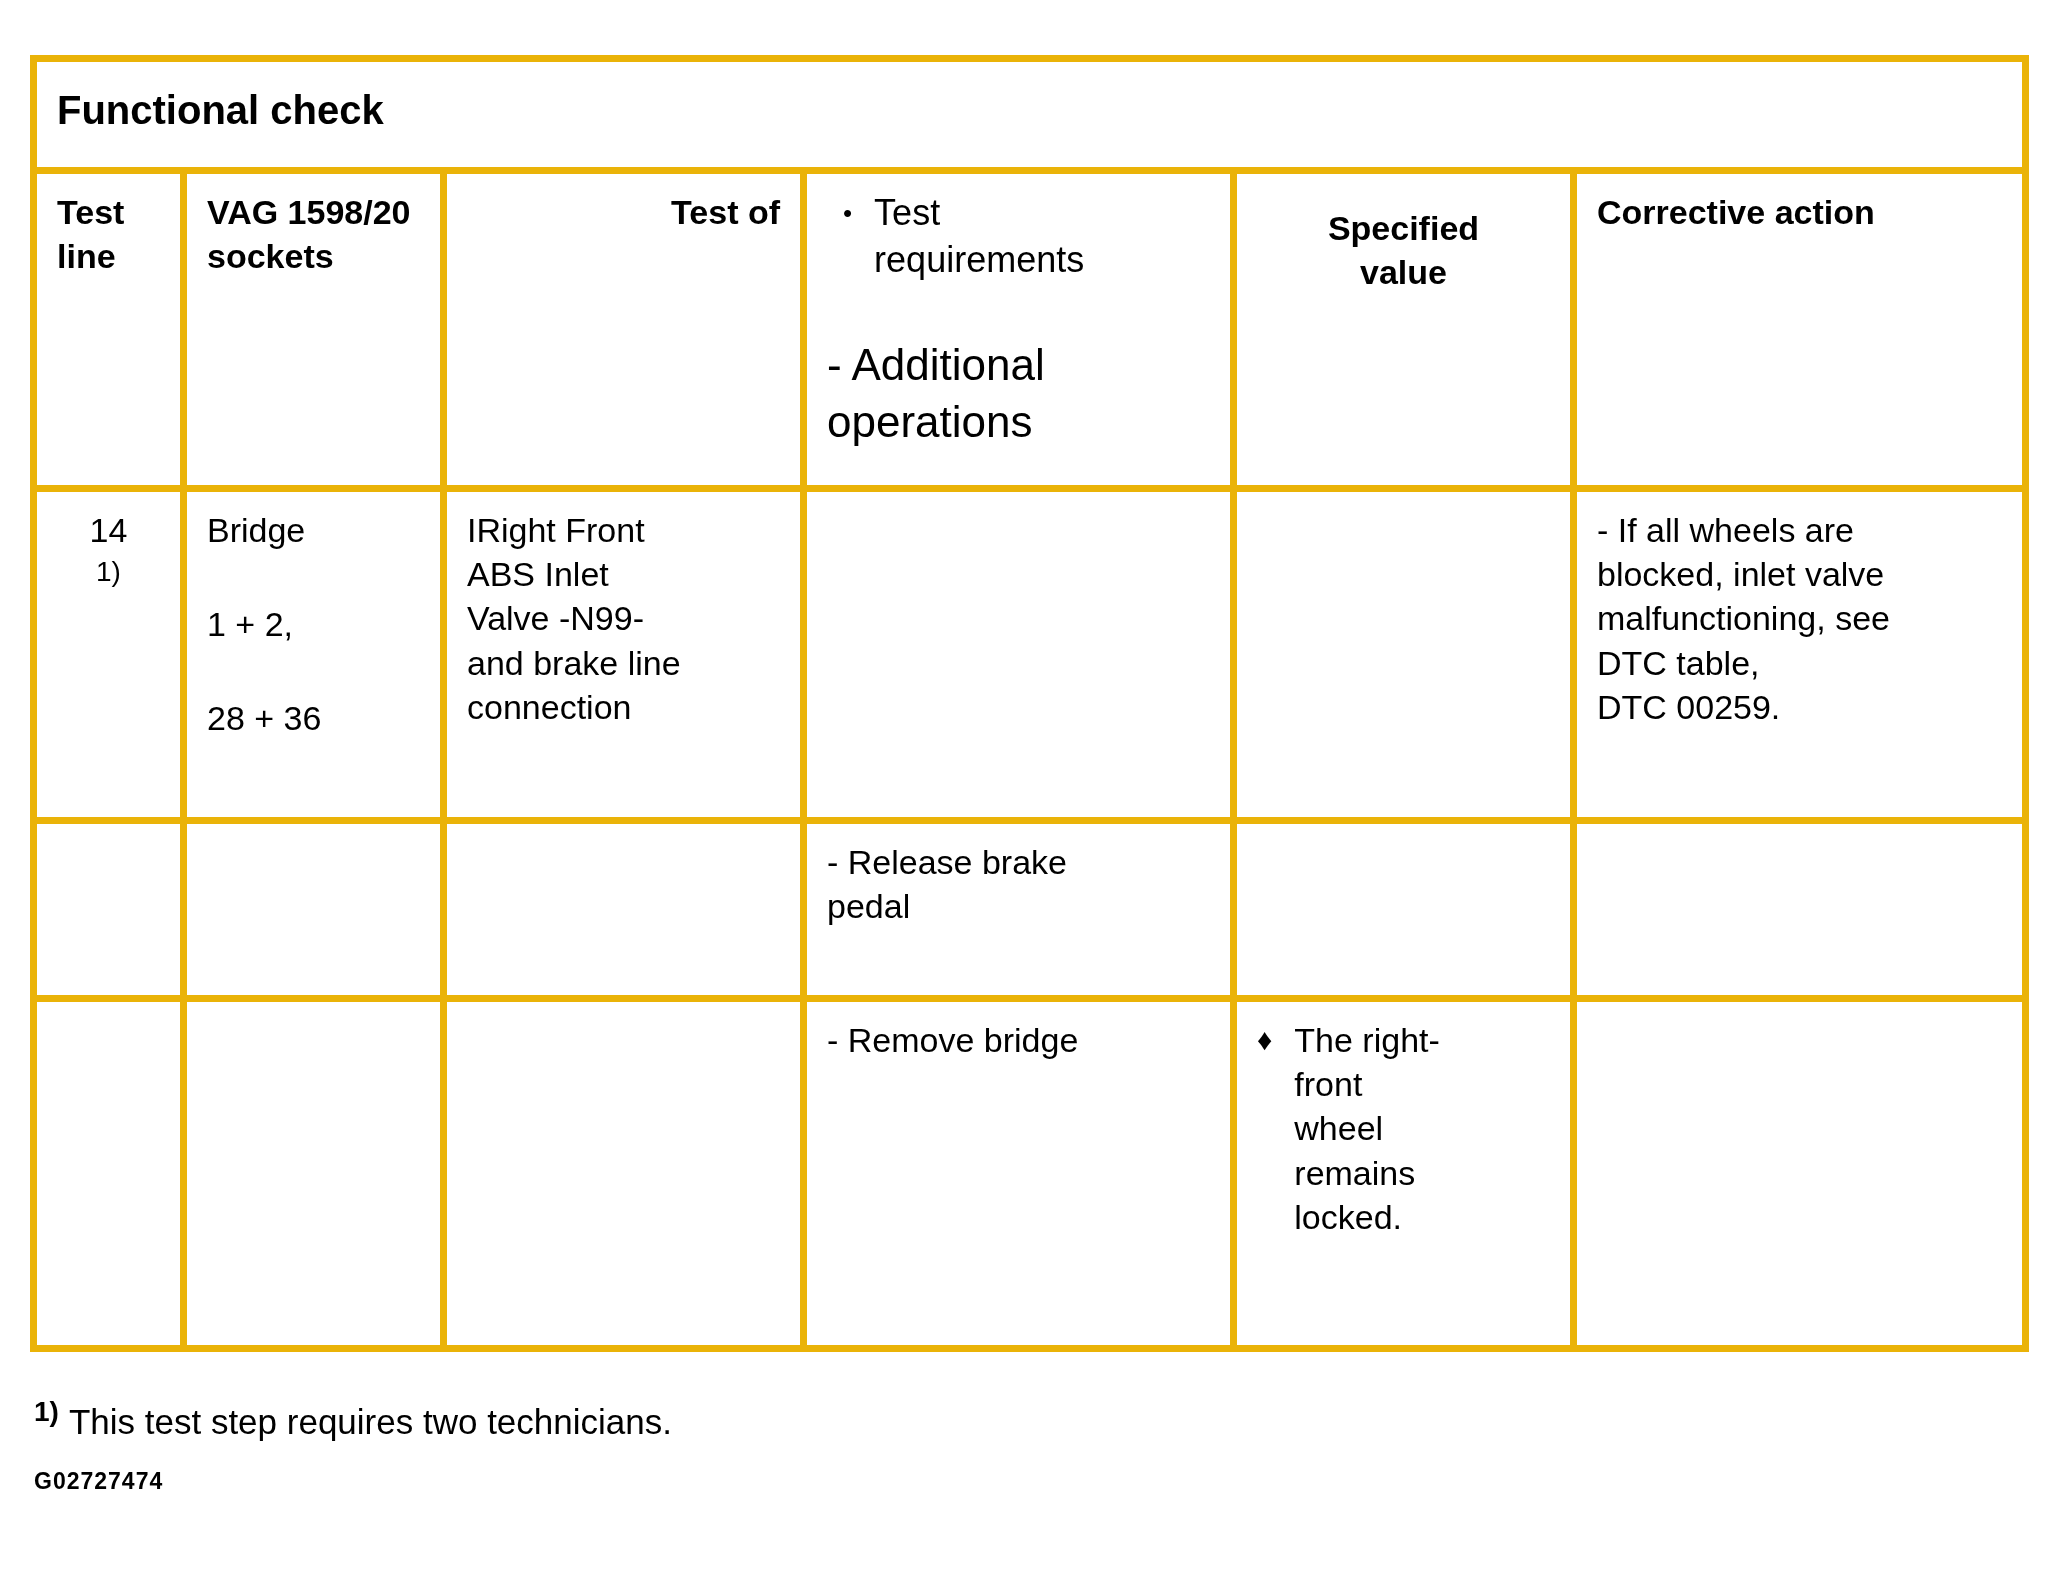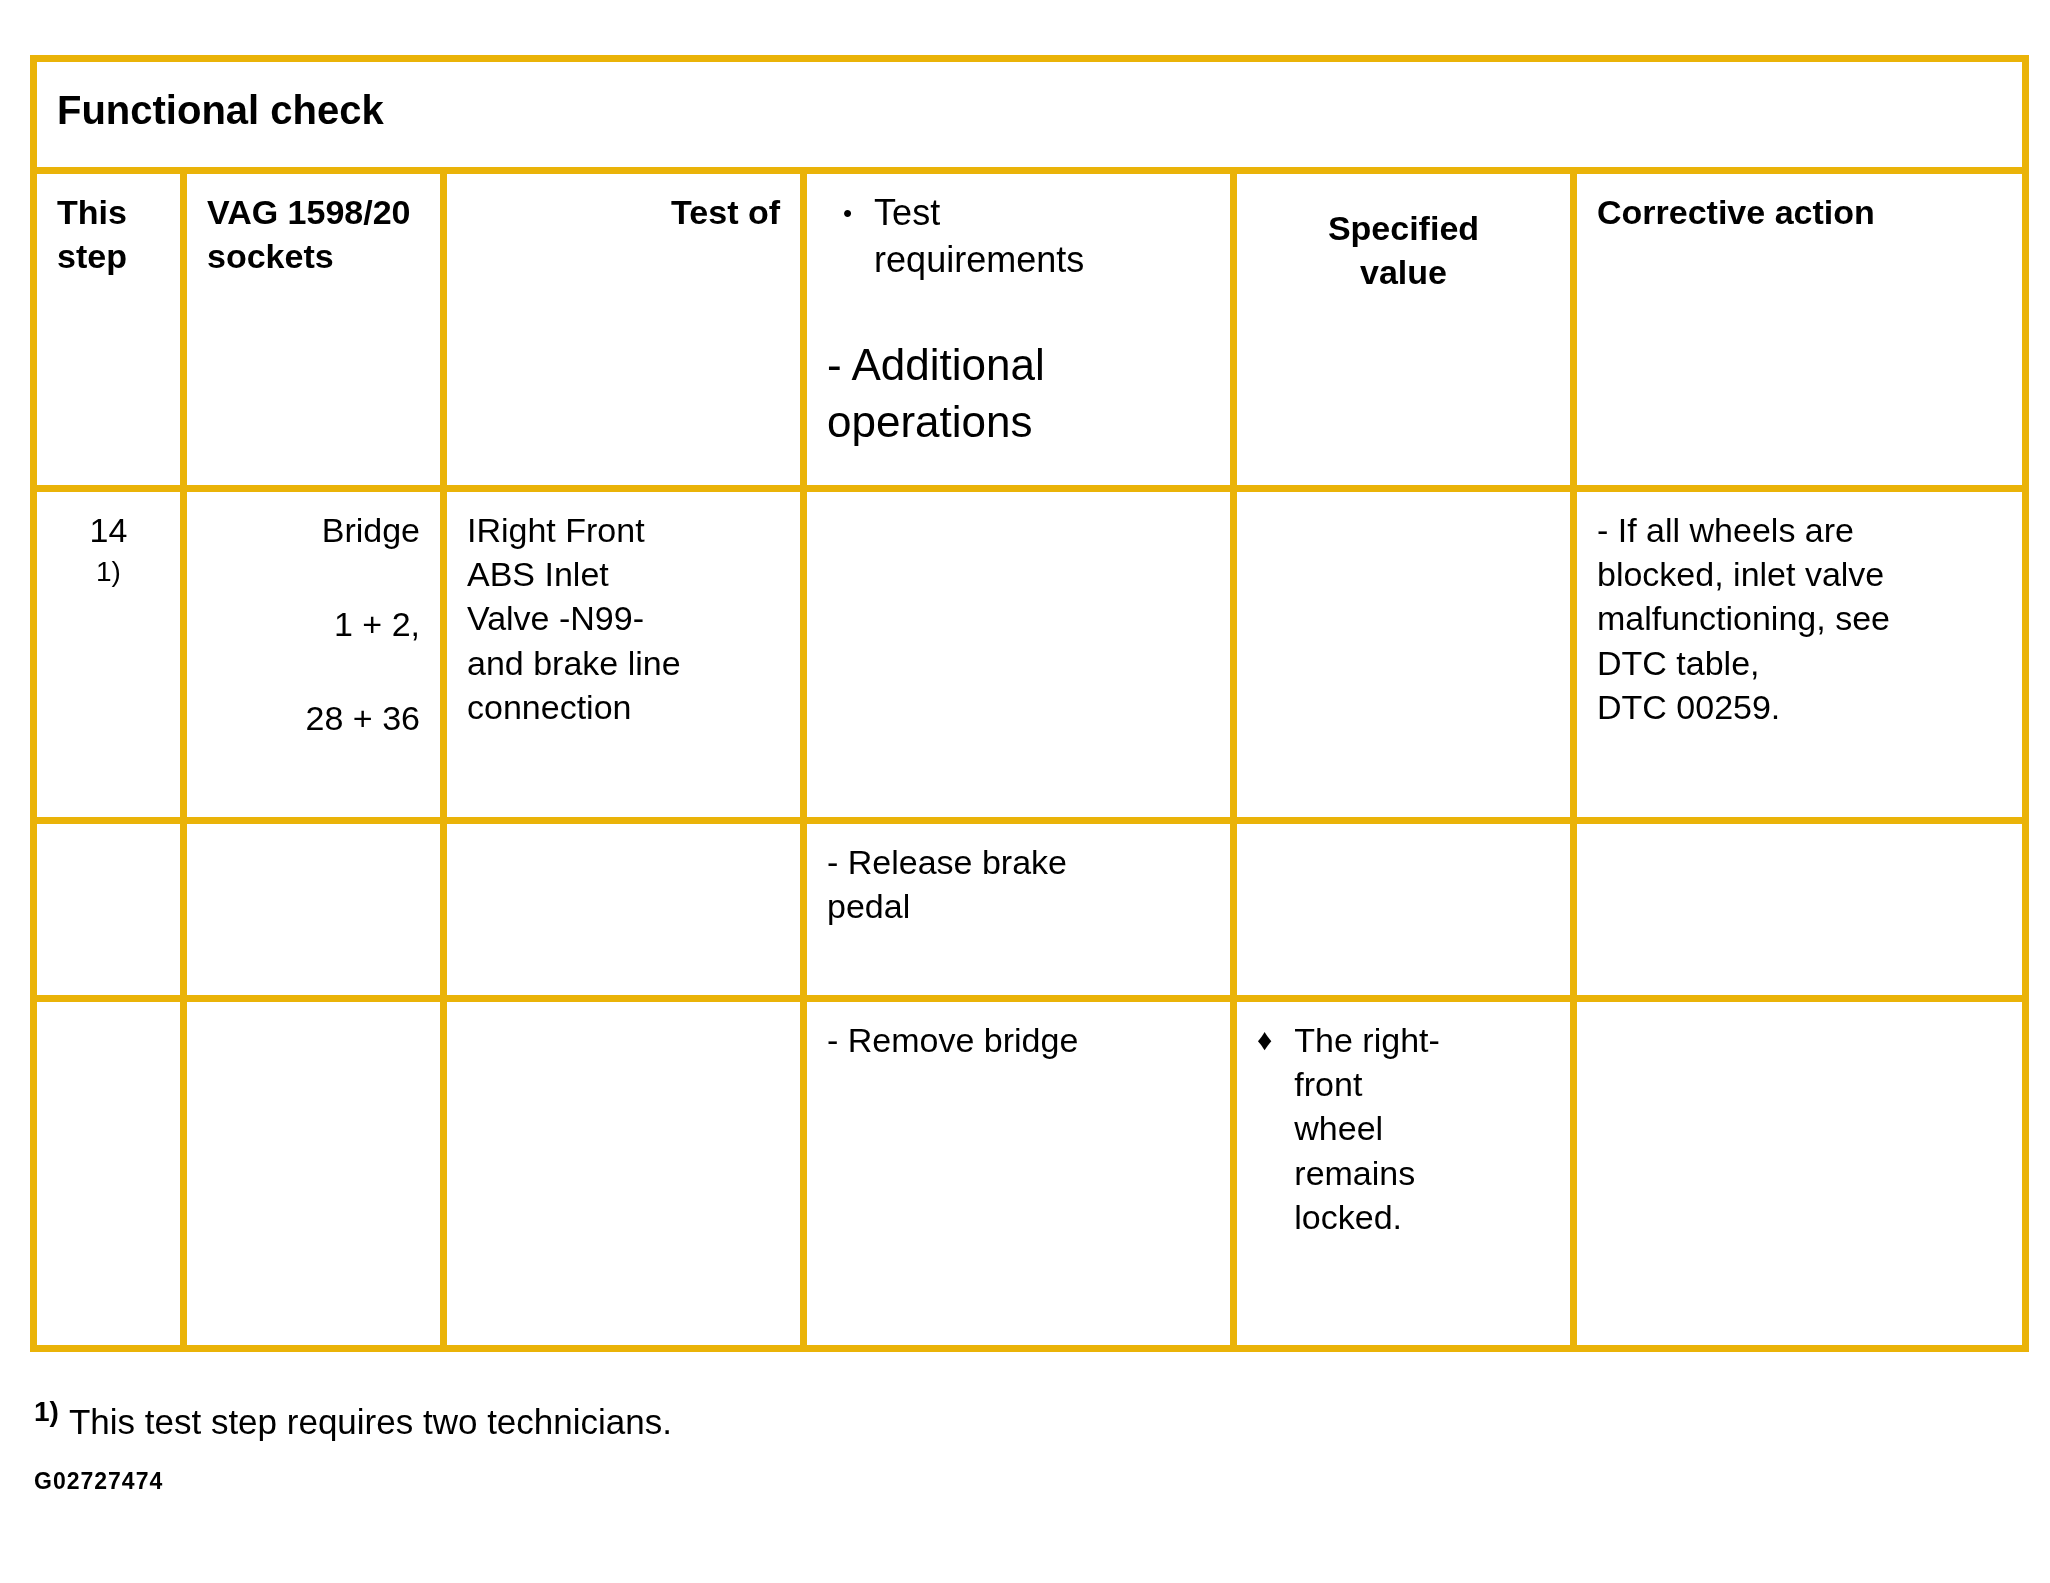--- a/index.html
+++ b/index.html
@@ -87,21 +87,21 @@
   }
   .step-num {
     font-size: 34px;
   }
   .step-note {
     font-size: 28px;
     text-align: center;
     margin-top: 2px;
   }
   .sockets-cell {
-    text-align: right;
+    text-align: left;
   }
   .sockets-cell p {
     margin: 0 0 50px 0;
   }
   .value-text {
     max-width: 200px;
   }
   
   .footnote {
     margin: 44px 0 0 4px;
@@ -134,21 +134,21 @@
       <col style="width:340px">
       <col style="width:452px">
     </colgroup>
 
     <tbody>
         <tr style="height:112px">
       <td colspan="6" class="title-cell">Functional check</td>
     </tr>
 
     <tr style="height:318px">
-      <td class="hdr">This step</td>
+      <td class="hdr">Test line</td>
       <td class="hdr">VAG 1598/20 sockets</td>
       <td class="hdr hdr-center">Test of</td>
       <td>
         <div class="bullet-item req-item">
           <span class="bullet dot">•</span>
           <span class="req-text">Test requirements</span>
         </div>
         <div class="add-ops">- Additional operations</div>
       </td>
       <td class="hdr">

